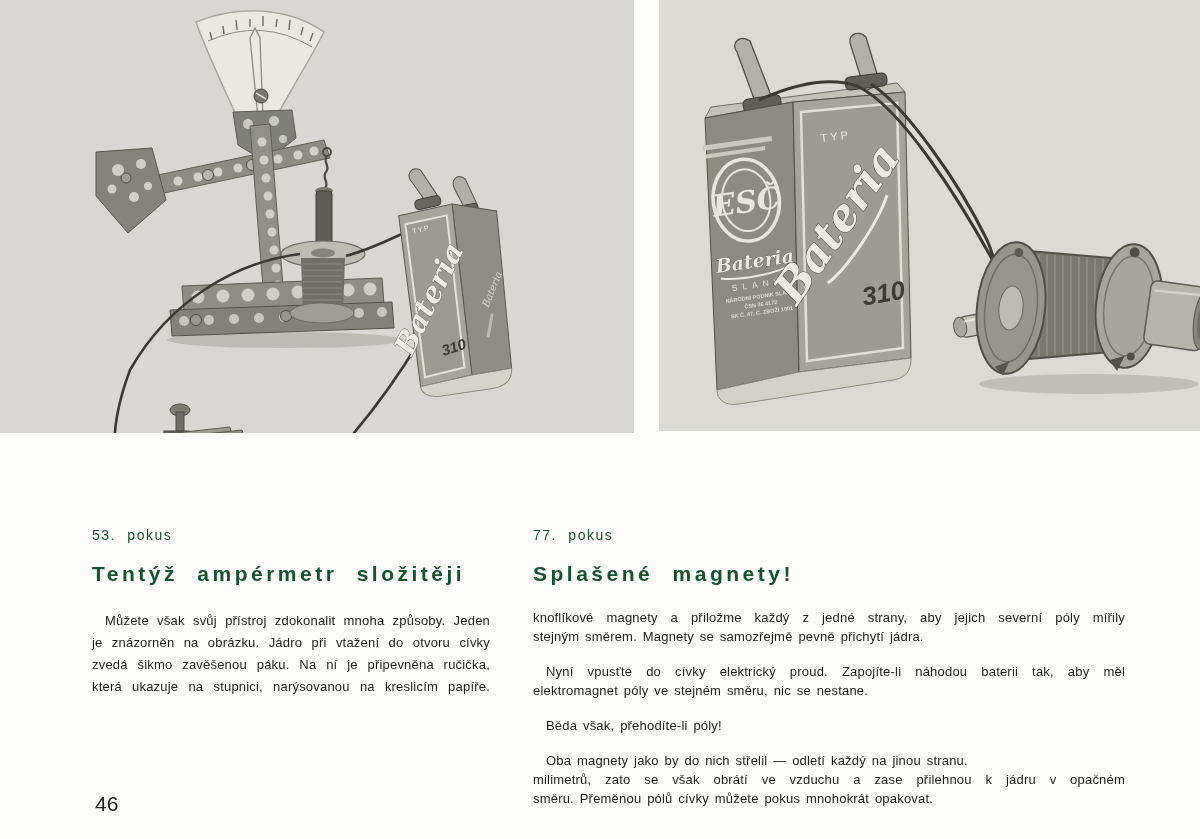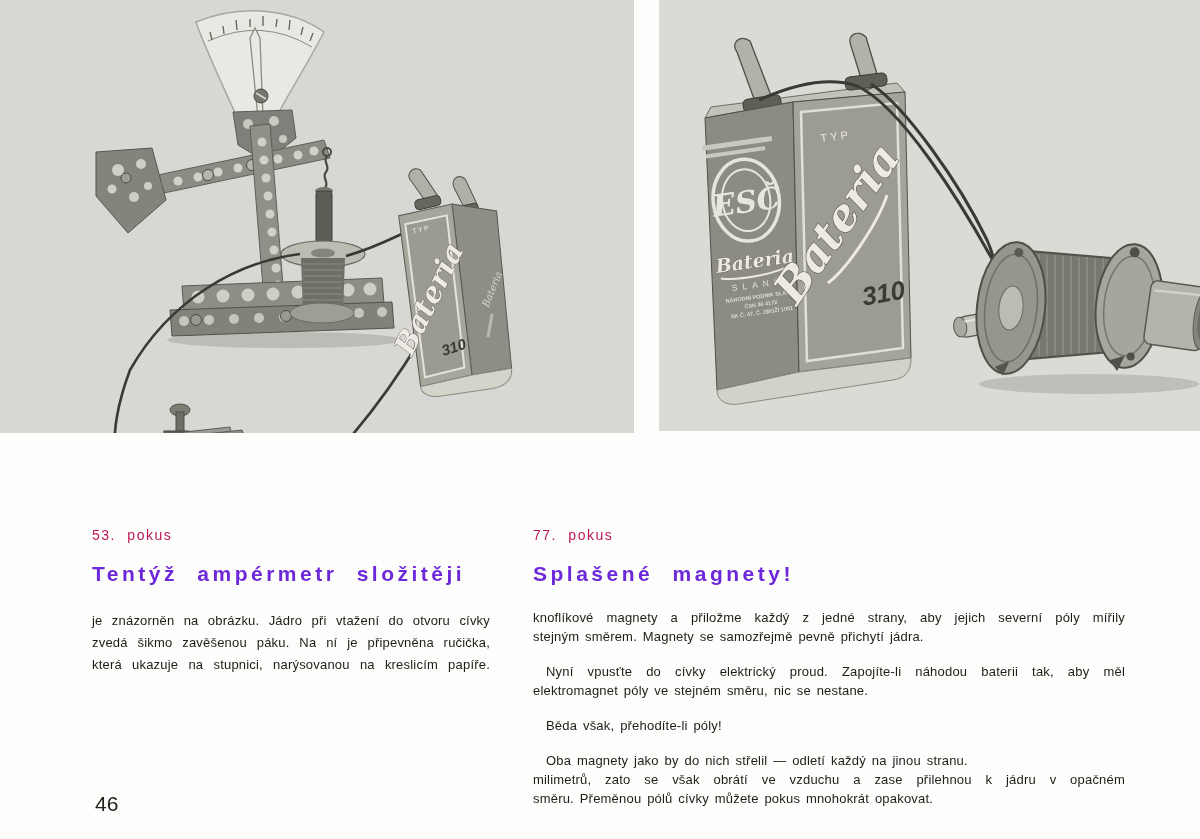--- a/index.html
+++ b/index.html
@@ -8,25 +8,25 @@
     background:#fdfdfc;
     font-family:"Liberation Sans", sans-serif;
     color:#1c1c19;
   }
   .photo{position:absolute;overflow:hidden;}
   #photo-left{left:0;top:0;width:634px;height:433px;background:#d8d7d3;}
   #photo-right{left:659px;top:0;width:541px;height:431px;background:#dbdad5;}
 
   .exp-num{
     position:absolute;font-size:14px;letter-spacing:1.5px;word-spacing:6px;
-    color:#be185d;
+    color:#14532d;
   }
   .title{
     position:absolute;font-size:21px;font-weight:bold;letter-spacing:3.5px;
-    word-spacing:10px;color:#6d28d9;white-space:nowrap;
+    word-spacing:10px;color:#14532d;white-space:nowrap;
   }
   .bodycol{position:absolute;font-size:13px;line-height:19px;color:#1d1d19;
     letter-spacing:.2px;word-spacing:2px;}
   #body-left{left:92px;top:610px;width:398px;line-height:22px;}
   #body-right{left:533px;top:608px;width:592px;}
   .bl{text-align:justify;text-align-last:justify;}
   .ll{text-align:left;}
   .ind{text-indent:13px;}
   .pgap{margin-top:16px;}
   .pgap2{margin-top:16px;}
@@ -249,20 +249,21 @@
         <line x1="492" y1="292" x2="540" y2="290" stroke="#d2d2c9" stroke-width="2.5"></line>
       </g>
     </g>
   </svg>
 </div>
 
 <div class="exp-num" style="left:92px;top:527px;">53. pokus</div>
 <div class="title" style="left:92px;top:562px;">Tentýž ampérmetr složitěji</div>
 
 <div class="bodycol" id="body-left">
+  <div class="bl ind">Můžete však svůj přístroj zdokonalit mnoha způsoby. Jeden</div>
   <div class="bl">je znázorněn na obrázku. Jádro při vtažení do otvoru cívky</div>
   <div class="bl">zvedá šikmo zavěšenou páku. Na ní je připevněna ručička,</div>
   <div class="bl">která ukazuje na stupnici, narýsovanou na kreslicím papíře.</div>
 </div>
 
 <div class="exp-num" style="left:533px;top:527px;">77. pokus</div>
 <div class="title" style="left:533px;top:562px;">Splašené magnety!</div>
 
 <div class="bodycol" id="body-right">
   <div class="bl">knoflíkové magnety a přiložme každý z jedné strany, aby jejich severní póly mířily</div>

